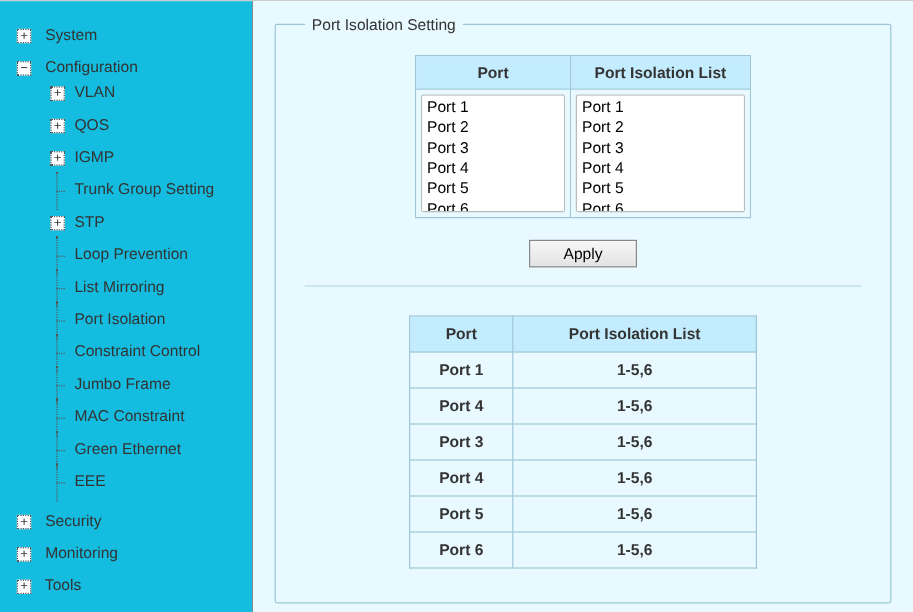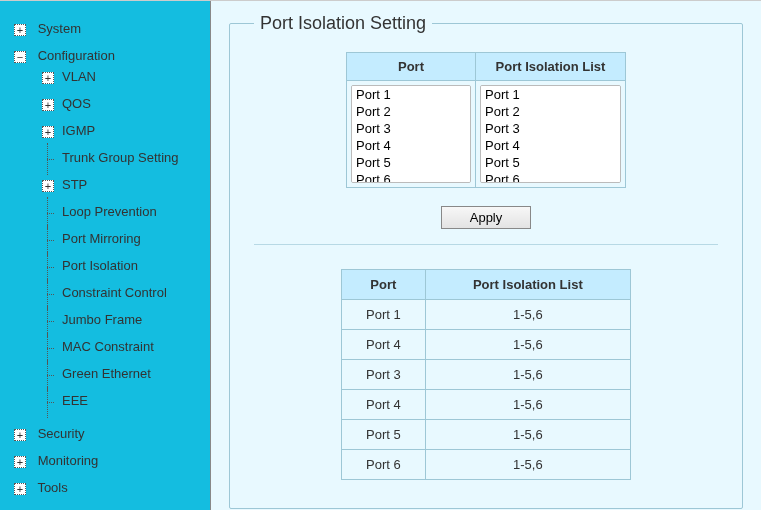--- a/index.html
+++ b/index.html
@@ -74,21 +74,21 @@
   }
   fieldset.panel {
     border: 1px solid #9dc7d6;
     border-radius: 2px;
     padding: 18px 24px 28px 24px;
     margin: 0;
   }
   fieldset.panel > legend {
     padding: 0 6px;
     color: #333;
-    font-size: 18px;
+    font-size: 13px;
   }
   .select-row {
     display: flex;
     justify-content: center;
     gap: 0;
     margin-bottom: 18px;
   }
   .sel-col {
     border: 1px solid #9dc7d6;
     width: 130px;
@@ -135,20 +135,21 @@
   table.result {
     border-collapse: collapse;
     margin: 0 auto;
     width: 290px;
   }
   table.result th, table.result td {
     border: 1px solid #9dc7d6;
     padding: 7px 8px;
     text-align: center;
     font-size: 13px;
+    font-weight: bold;
   }
   table.result th {
     background: #c4ecff;
     font-weight: bold;
   }
   table.result td { background: #e8f9ff; }
 </style>
 </head>
 <body>
 
@@ -165,21 +166,21 @@
       <li>
         <span class="exp">−</span>
         <span>Configuration</span>
         <ul class="children">
           <li><span class="exp">+</span><span>VLAN</span></li>
           <li><span class="exp">+</span><span>QOS</span></li>
           <li><span class="exp">+</span><span>IGMP</span></li>
           <li><span class="line"></span><span>Trunk Group Setting</span></li>
           <li><span class="exp">+</span><span>STP</span></li>
           <li><span class="line"></span><span>Loop Prevention</span></li>
-          <li><span class="line"></span><span>Port Mirroring</span></li>
+          <li><span class="line"></span><span>List Mirroring</span></li>
           <li><span class="line"></span><span>Port Isolation</span></li>
           <li><span class="line"></span><span>Constraint Control</span></li>
           <li><span class="line"></span><span>Jumbo Frame</span></li>
           <li><span class="line"></span><span>MAC Constraint</span></li>
           <li><span class="line"></span><span>Green Ethernet</span></li>
           <li><span class="line"></span><span>EEE</span></li>
         </ul>
       </li>
 
       <li>

